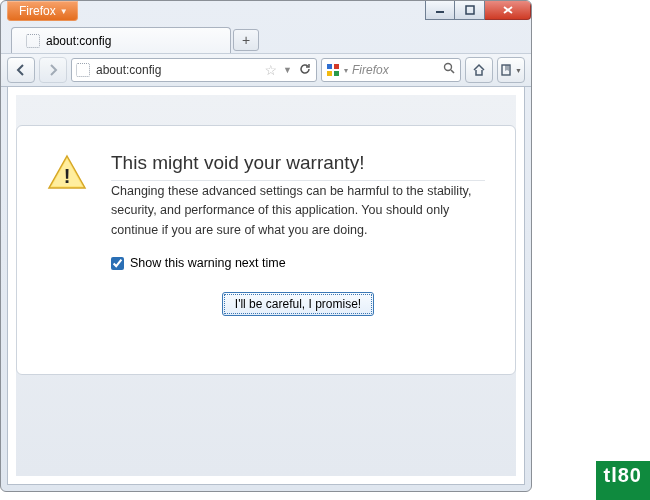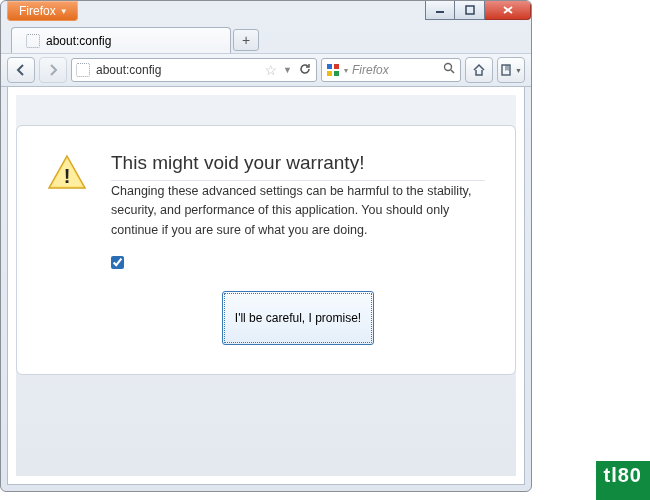--- a/index.html
+++ b/index.html
@@ -204,21 +204,21 @@
   }
   .check-row {
     display:flex;align-items:center;gap:6px;
     margin-bottom:22px;
     font-size:12.5px;
   }
   .check-row input { accent-color:#2a6fb5; }
   .promise-btn {
     display:block;
     margin:4px auto;
-    padding:19px 12px;
+    padding:4px 12px;
     font-size:12px;
     background:linear-gradient(to bottom,#f7fbff,#e5effa);
     border:1px solid #3b78b5;
     border-radius:3px;
     outline:1px dotted #3b78b5;
     outline-offset:-3px;
     cursor:pointer;
   }
   
   .watermark {
@@ -338,20 +338,21 @@
               <polygon points="20,2 38,34 2,34" fill="#ffe57a" stroke="#d6a727" stroke-width="1.5"></polygon>
               <polygon points="20,5 35,32 5,32" fill="#fff3b8" opacity=".6"></polygon>
               <text x="20" y="29" text-anchor="middle" font-size="20" font-weight="bold" fill="#222">!</text>
             </svg>
           </div>
           <div class="panel-body">
             <h1 class="panel-title">This might void your warranty!</h1>
             <p class="panel-text">Changing these advanced settings can be harmful to the stability, security, and performance of this application. You should only continue if you are sure of what you are doing.</p>
             <label class="check-row">
               <input type="checkbox" id="warn-check" checked="" style="">
+              <span>Show this warning next time</span>
             </label>
             <button class="promise-btn">I'll be careful, I promise!</button>
           </div>
         </div>
       </div>
     </div>
   </div>
 
 </div>
 

